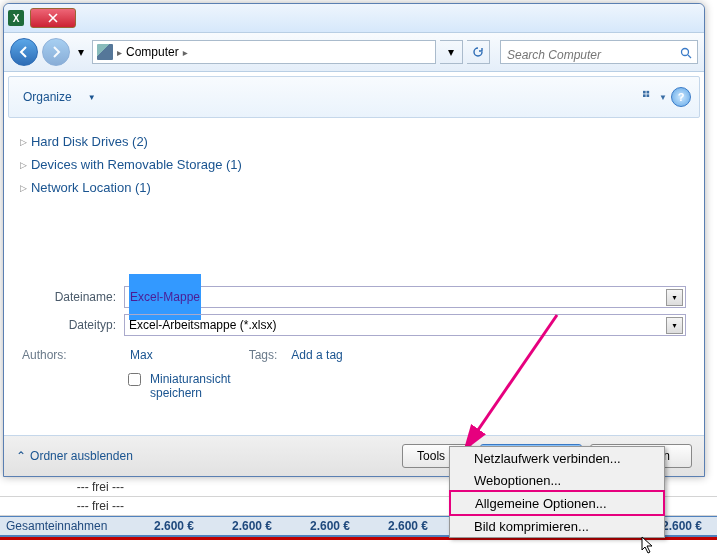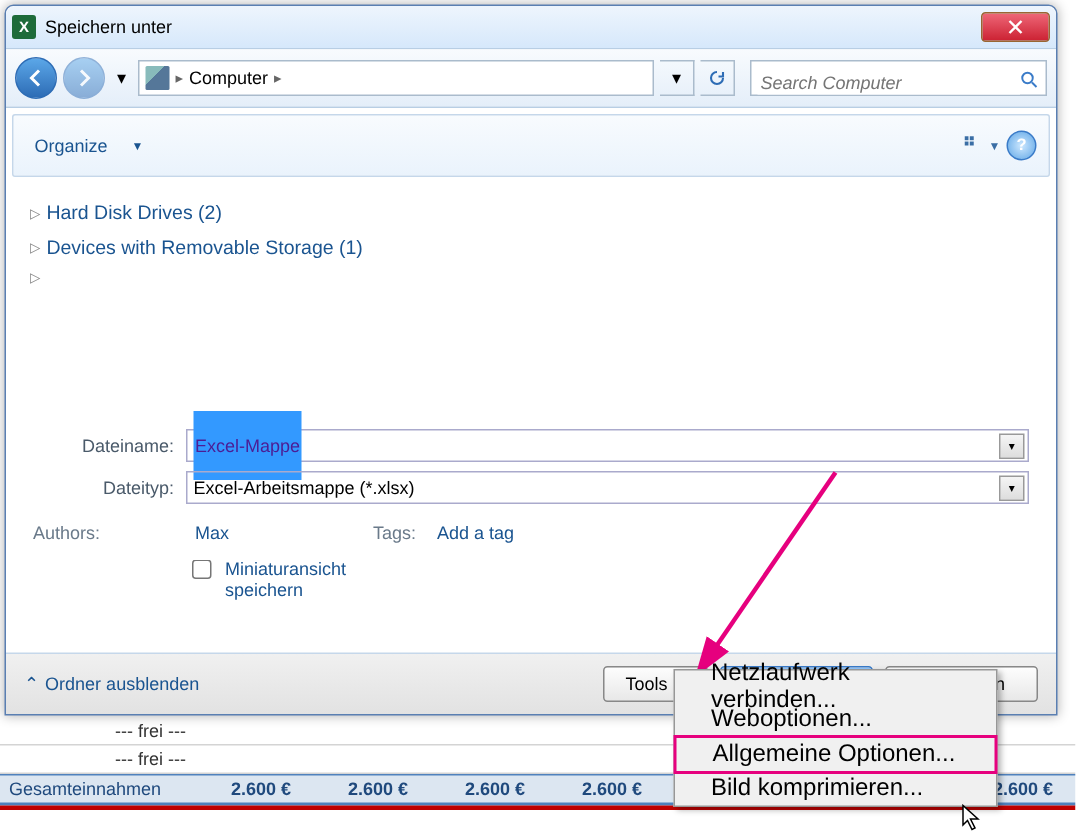--- a/index.html
+++ b/index.html
@@ -39,21 +39,21 @@
 .meta-col{display:flex;gap:6px}
 .meta-label{color:#6a7a8a;width:94px;padding-right:8px}
 .meta-link{color:#1a5490;cursor:pointer}
 .thumb-check{display:flex;align-items:flex-start;gap:6px;margin-left:102px;width:120px;color:#1a5490}
 .thumb-check input{margin-top:1px}
 .bottom-bar{position:absolute;bottom:0;left:0;right:0;height:40px;background:linear-gradient(#f0f0f0,#e2e2e2);border-top:1px solid #c5d7ea;display:flex;align-items:center;padding:0 12px;gap:8px}
 .hide-folders{display:flex;align-items:center;gap:4px;color:#1a5490;cursor:pointer}
 .btn{height:22px;padding:0 14px;border:1px solid #888;background:linear-gradient(#fdfdfd,#e8e8e8);border-radius:3px;font-size:12px;cursor:pointer;display:flex;align-items:center;gap:4px}
 .btn.default{border:1px solid #3a7bc8;box-shadow:inset 0 0 0 1px #8fc7ff}
 .tools-menu{position:absolute;left:449px;top:446px;width:214px;background:#f0f0f0;border:1px solid #979797;box-shadow:2px 2px 4px rgba(0,0,0,.3);z-index:10}
-.menu-item{height:22px;display:flex;align-items:center;padding:0 24px;cursor:pointer;font-size:16px}
+.menu-item{height:22px;display:flex;align-items:center;padding:0 24px;cursor:pointer;font-size:13px}
 .menu-item.highlight{border:2px solid #e6007e;margin:-1px}
 .arrow-annotation{position:absolute;left:447px;top:307px;z-index:5;pointer-events:none}
 .excel-bg{position:absolute;left:0;top:478px;width:717px;font-size:12px}
 .excel-row{display:flex;height:18px;align-items:center;border-bottom:1px solid #d4d4d4}
 .excel-label{width:118px;padding-left:6px;color:#1f497d;font-weight:normal}
 .excel-cell{width:70px;text-align:right;padding-right:8px;color:#1f497d;font-weight:bold}
 .excel-row.plain .excel-cell,.excel-row.plain .excel-label{font-weight:normal;color:#333;text-align:right}
 .excel-row.total{background:#dce6f1;border-top:1px solid #4f81bd;border-bottom:2px solid #4f81bd}
 .red-bar{height:3px;background:#c00000}
 .cursor-ptr{position:absolute;left:641px;top:536px;z-index:20;pointer-events:none}
@@ -77,21 +77,20 @@
     <div class="excel-cell" style="width:40px">2.6</div>
     <div class="excel-cell" style="width:140px"></div>
     <div class="excel-cell">2.600 €</div>
   </div>
   <div class="red-bar"></div>
 </div>
 
 <div class="dialog">
   <div class="titlebar">
     <div class="app-icon">X</div>
-    <div class="title-text">Speichern unter</div>
     <div class="close-btn">
       <svg viewBox="0 0 10 10">
           <path d="M1 1L9 9M9 1L1 9" stroke="#fff" stroke-width="1.6"></path>
         </svg>
     </div>
   </div>
 
   <div class="navbar">
     <div class="nav-btn">
         <svg viewBox="0 0 14 14">
@@ -148,20 +147,21 @@
     <div class="tree-item">
         <span class="tree-chev">▷</span>
         <span>Hard Disk Drives (2)</span>
       </div>
     <div class="tree-item">
         <span class="tree-chev">▷</span>
         <span>Devices with Removable Storage (1)</span>
       </div>
     <div class="tree-item">
         <span class="tree-chev">▷</span>
+        <span>Network Location (1)</span>
       </div>
   </div>
 
   <div class="field-area">
     <div class="field-row">
       <div class="field-label">Dateiname:</div>
       <div class="field-input">
           <span class="sel">Excel-Mappe</span>
           <div class="field-dd">▾</div>
         </div>

